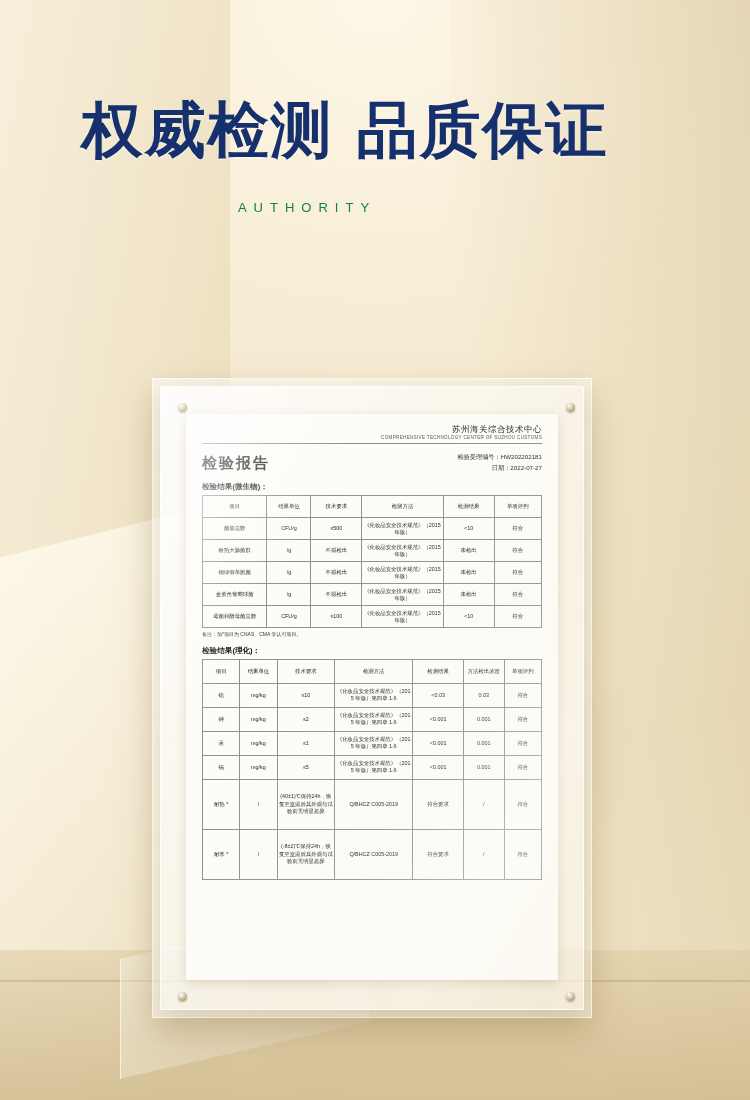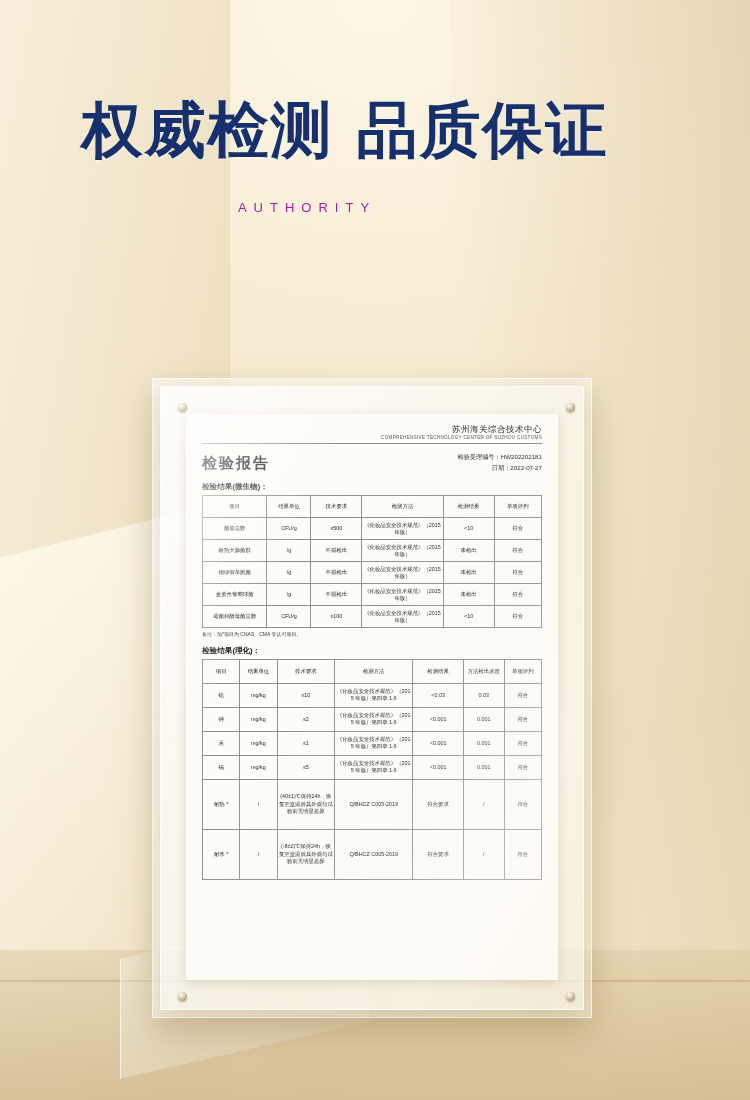--- a/index.html
+++ b/index.html
@@ -41,21 +41,21 @@
   
   .headline {
     position:absolute; left:0; top:90px; width:690px; text-align:center;
     font-family:"DejaVu Sans", sans-serif;
     font-size:61px; font-weight:bold; letter-spacing:2px;
     color:#16306e;
     text-shadow:0 2px 0 rgba(255,255,255,.35);
   }
   .subline {
     position:absolute; left:0; top:200px; width:614px; text-align:center;
-    font-size:13px; letter-spacing:7px; color:#a21caf;
+    font-size:13px; letter-spacing:7px; color:#15803d;
   }
 
   
   .stand-back {
     position:absolute; left:152px; top:378px; width:440px; height:640px;
     background:linear-gradient(115deg, rgba(255,255,255,.55), rgba(246,241,226,.45));
     border:1px solid rgba(255,255,255,.8);
     box-shadow:0 18px 36px rgba(150,125,78,.28);
   }
   .stand-leg {

